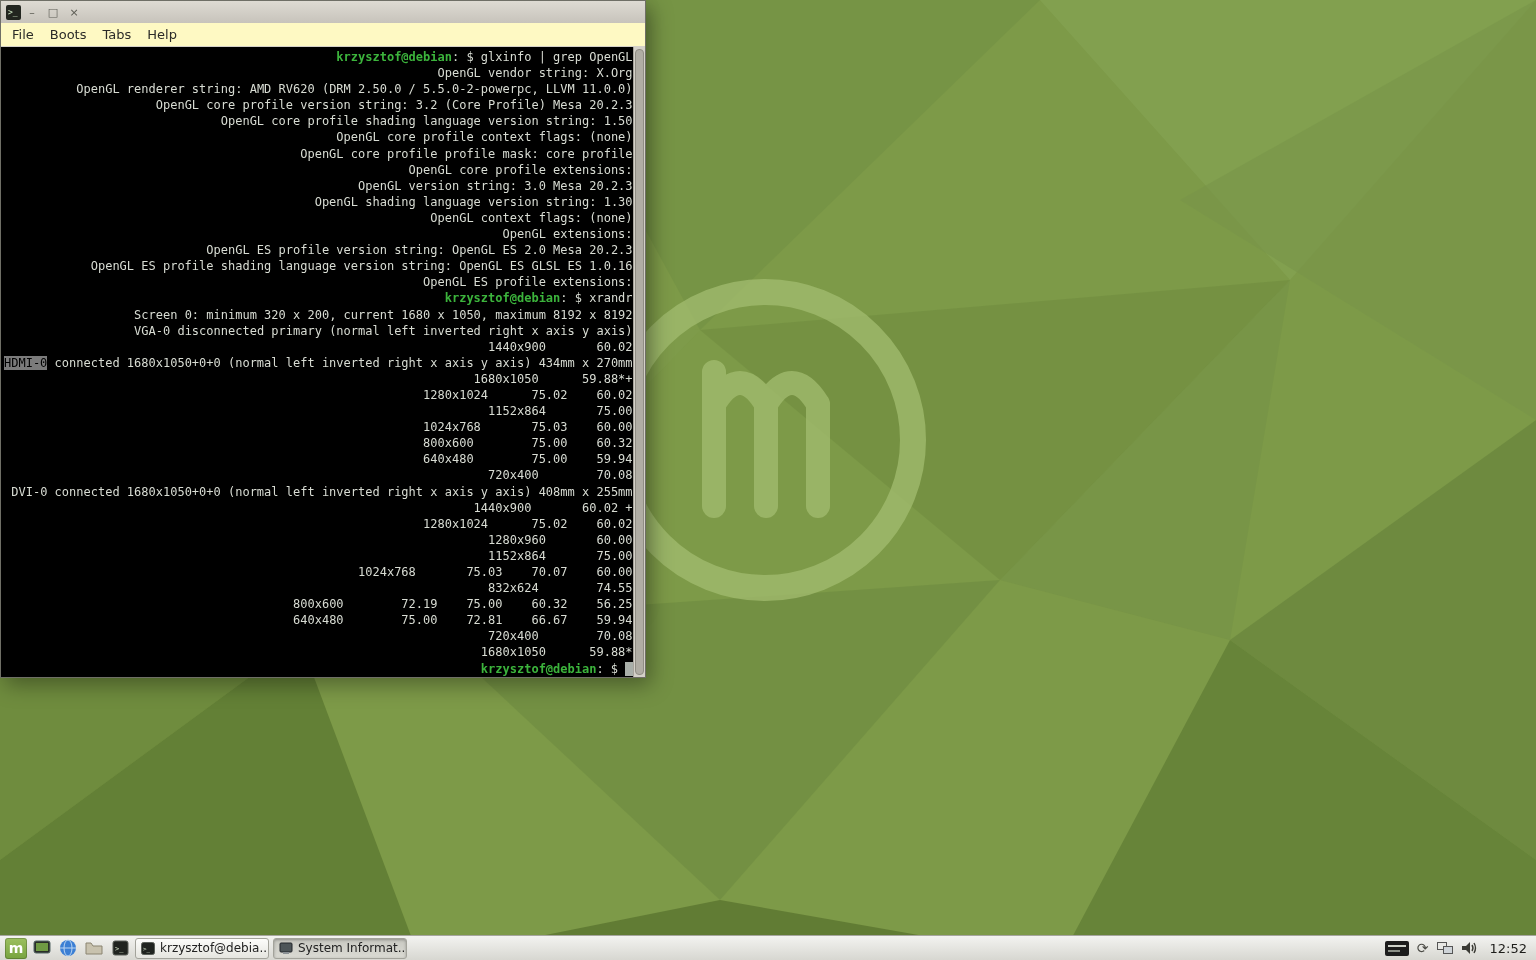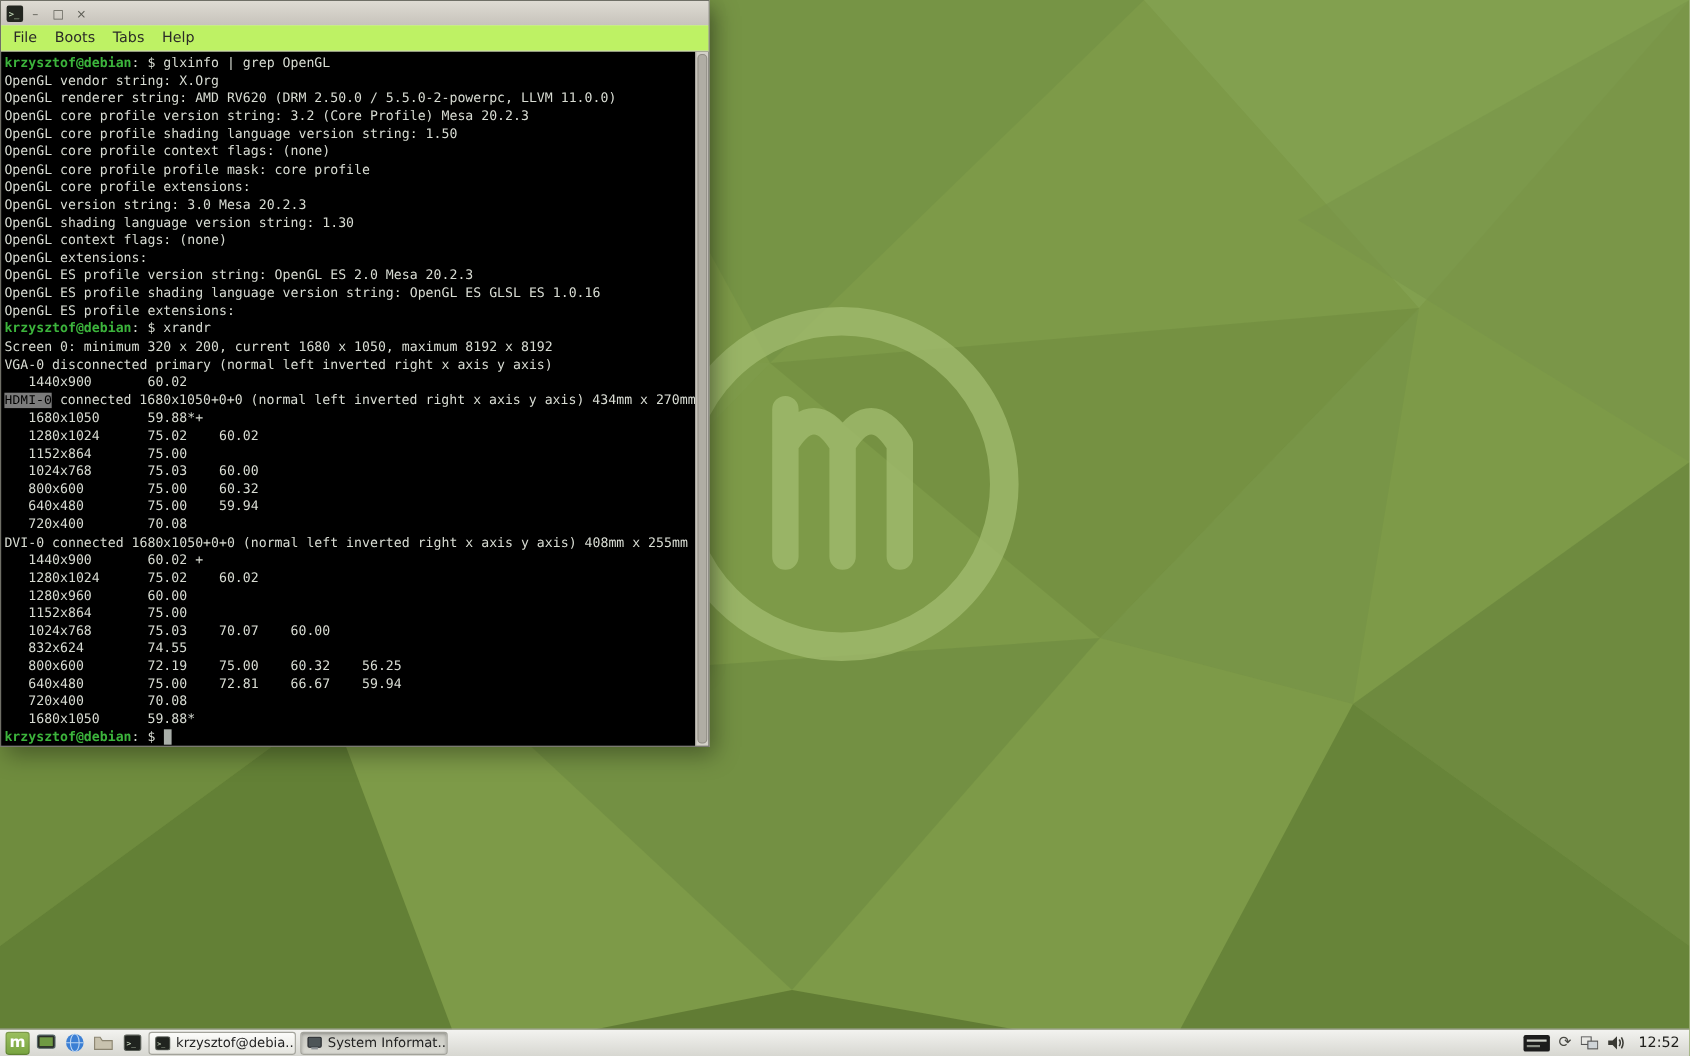--- a/index.html
+++ b/index.html
@@ -65,29 +65,29 @@
   .sec-icon { width:17px; height:17px; border-radius:3px; flex:0 0 auto;
               box-shadow:inset 0 0 0 1px rgba(0,0,0,.28), inset 0 8px 7px rgba(255,255,255,.4); }
   .sec-line { padding-left:26px; line-height:17px; color:#26261f; }
   .statusbar { height:21px; border-top:1px solid #c8c5bb; background:#e7e5dd;
                font-size:12px; color:#33332e; display:flex; align-items:center; padding:0 7px; }
 
   
   #win-terminal { left:823; top:236; width:678; height:659; }
   #win-terminal .titlebar { height:22px; background:linear-gradient(#dedbd3,#c7c3bb);
                             color:#35352f; }
-  #win-terminal .menubar { height:24px; background:#bef264; border-bottom:1px solid #d4d1c8; }
-  .term-wrap { flex:1; display:flex; min-height:0; background:#000; }
+  #win-terminal .menubar { height:24px; background:#fef9c3; border-bottom:1px solid #d4d1c8; }
+  .term-wrap { flex:1; display:flex; min-height:0; background:#000;text-align:right; }
   .term-out { flex:1; min-width:0; padding:2px 0 0 3px; overflow:hidden;
               font-family:"DejaVu Sans Mono", monospace; font-size:12px; line-height:16.1px;
               color:#d8dcd3; white-space:pre; }
   .tl { white-space:pre; }
   .seg-p { color:#3cb43c; font-weight:bold; }
   .seg-t { }
-  .seg-h { background:#7b7b7b; color:#000;font-family:Liberation Mono, monospace; }
+  .seg-h { background:#7b7b7b; color:#000; }
   .seg-cur { background:#a9afa9; color:#a9afa9; }
   .term-scroll { width:12px; background:#d4d1c9; border-left:1px solid #a7a39b; position:relative; }
   .term-thumb { position:absolute; left:1px; right:1px; top:2px; bottom:2px;
                 background:#b0ada4; border-radius:4px; border:1px solid #908d84; }
   .term-icon { background:#22251f; border-radius:2px; color:#cfe7c3; font-size:8px;
                font-family:"DejaVu Sans Mono",monospace; line-height:15px; text-align:left;
                padding-left:2px; }
 
   
   #taskbar { position:absolute; left:0; bottom:0; width:1536px; height:25px;

